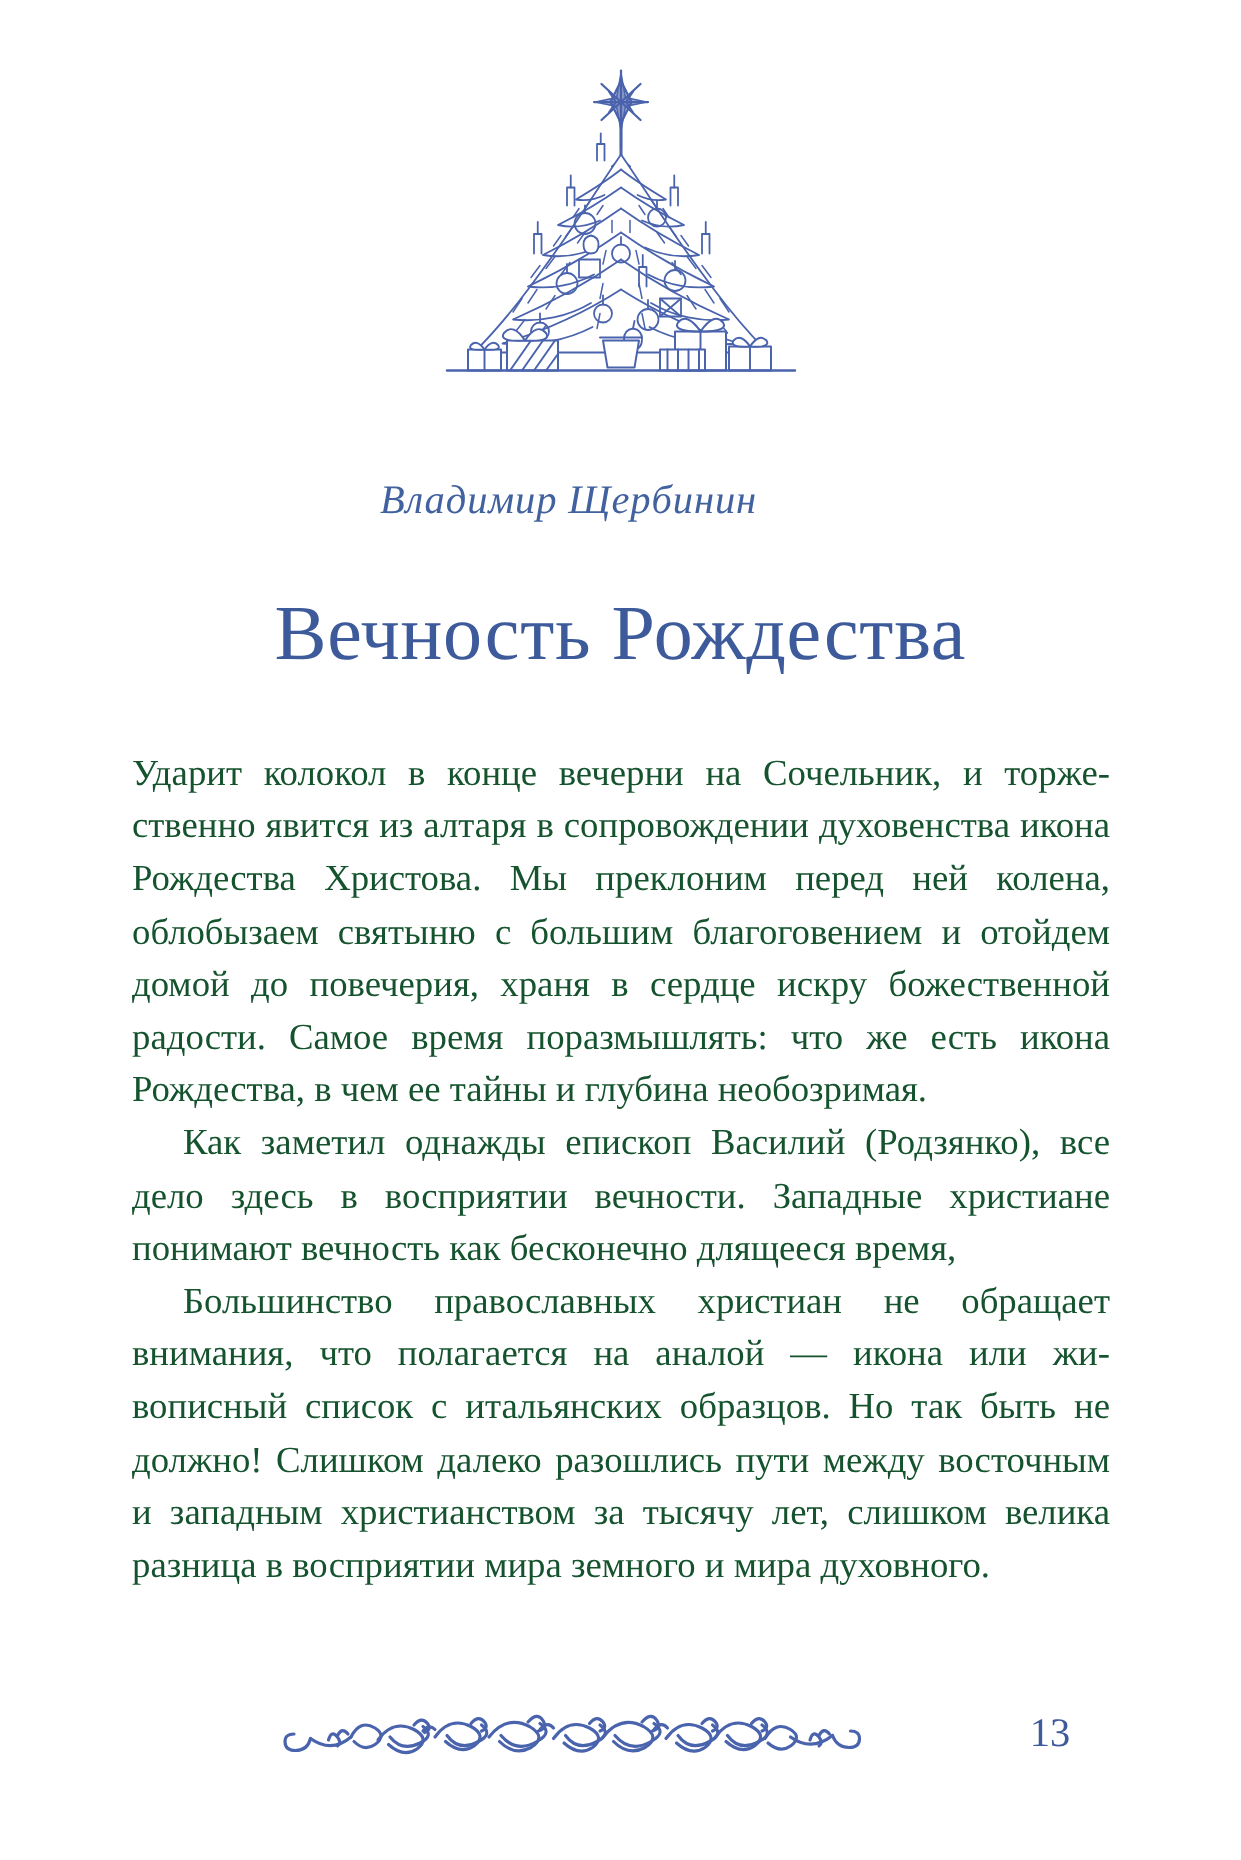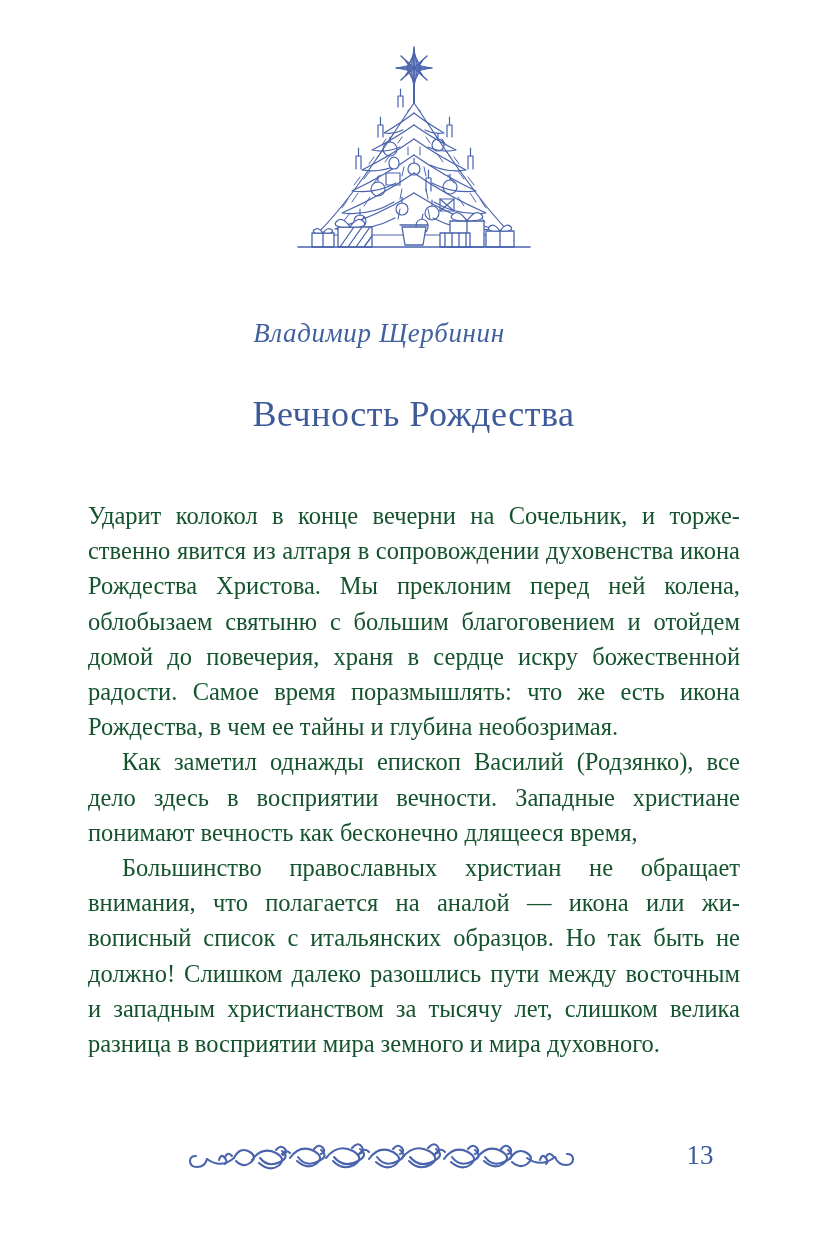--- a/index.html
+++ b/index.html
@@ -47,21 +47,21 @@
     color: #41619f;
   }
 
   
   .title {
     position: absolute;
     left: 0;
     top: 394px;
     width: 827px;
     text-align: center;
-    font-size: 36px;
+    font-size: 52px;
     line-height: 1.12;
     letter-spacing: 0.5px;
     color: #3d5a9a;
     font-weight: normal;
     margin: 0;
   }
 
   
   .body-text {
     position: absolute;

